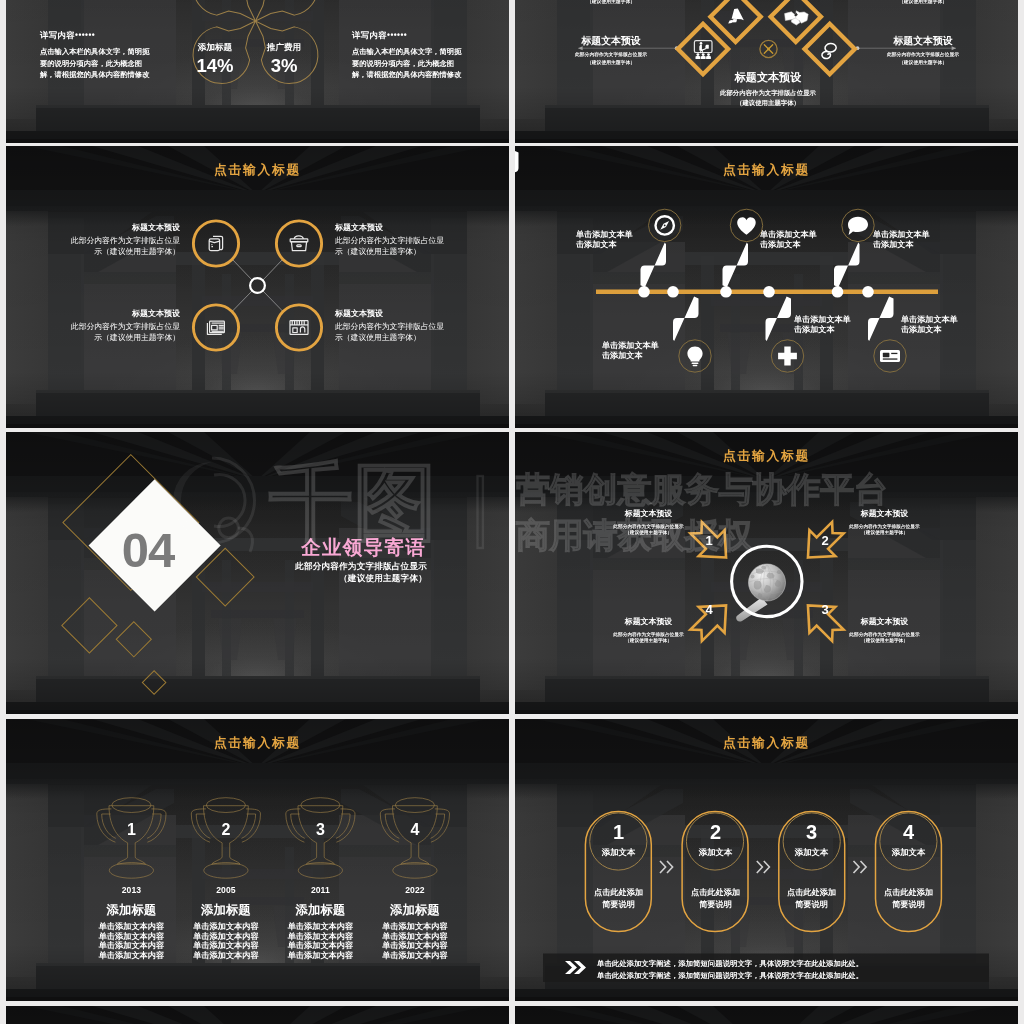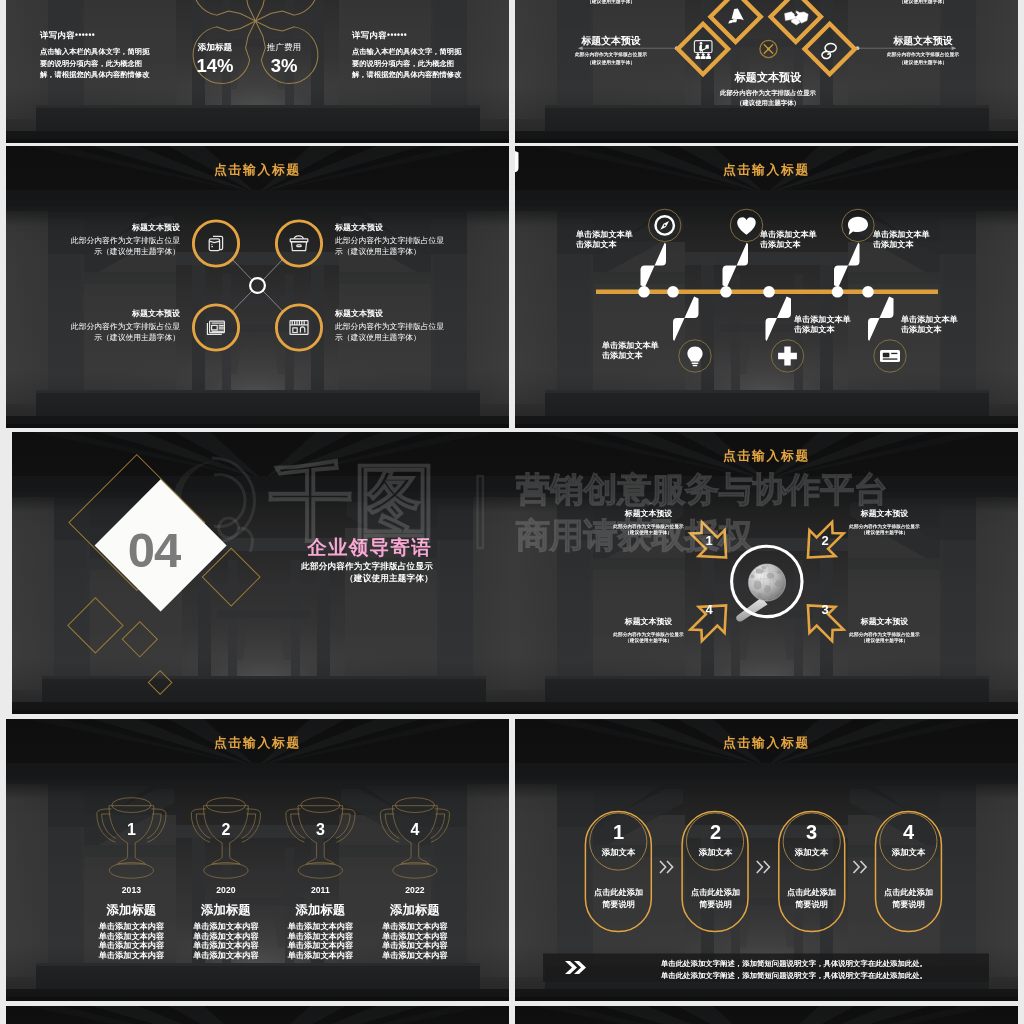--- a/index.html
+++ b/index.html
@@ -8,21 +8,21 @@
   .slide{position:absolute;width:503px;height:282px;overflow:hidden;background:#1b1b1b;}
   .bgsvg{position:absolute;left:0;top:0;width:503px;height:282px;display:block;}
   .layer{position:absolute;left:0;top:0;width:503px;height:282px;}
   .tx{position:absolute;color:#fff;}
   .wm{position:absolute;left:0;top:0;width:1024px;height:1024px;pointer-events:none;}
   
   #s1{left:6px;  top:-139px;}
   #s2{left:515px;top:-139px;}
   #s3{left:6px;  top:146px;}
   #s4{left:515px;top:146px;}
-  #s5{left:12px;  top:432px;padding-left:12px;}
+  #s5{left:6px;  top:432px;}
   #s6{left:515px;top:432px;}
   #s7{left:6px;  top:719px;}
   #s8{left:515px;top:719px;}
   #s9{left:6px;  top:1006px;}
   #s10{left:515px;top:1006px;}
   .head{position:absolute;left:0;top:16px;width:503px;text-align:center;color:#e3a441;font-weight:bold;font-size:12.8px;letter-spacing:1.7px;}
   .r{text-align:right;}
   .l{text-align:left;}
 </style>
 </head>
@@ -144,21 +144,21 @@
     </defs>
     <g transform="translate(249.5,160)" fill="none" stroke="#9d8048" stroke-width="1">
       <use href="#petal" transform="rotate(45)"></use>
       <use href="#petal" transform="rotate(-45)"></use>
       <use href="#petal" transform="rotate(135)"></use>
       <use href="#petal" transform="rotate(-135)"></use>
     </g>
   </svg>
   <div class="tx" style="left:178px;top:181px;width:62px;text-align:center;font-size:8.6px;font-weight:bold;">添加标题</div>
   <div class="tx" style="left:178px;top:194px;width:62px;text-align:center;font-size:18.5px;font-weight:bold;">14%</div>
-  <div class="tx" style="left:247px;top:181px;width:62px;text-align:center;font-size:8.6px;font-weight:normal;">推广费用</div>
+  <div class="tx" style="left:247px;top:181px;width:62px;text-align:center;font-size:8.6px;font-weight:bold;">推广费用</div>
   <div class="tx" style="left:247px;top:194px;width:62px;text-align:center;font-size:18.5px;font-weight:bold;">3%</div>
 
   <div class="tx" style="left:34px;top:169px;width:130px;text-align:left;font-size:8.4px;font-weight:bold;letter-spacing:0.4px;">详写内容••••••</div>
   <div class="tx" style="left:34px;top:185px;width:111px;text-align:left;font-size:7.3px;line-height:11.6px;font-weight:bold;">点击输入本栏的具体文字，简明扼要的说明分项内容，此为概念图解，请根据您的具体内容酌情修改</div>
   <div class="tx" style="left:346px;top:169px;width:130px;text-align:left;font-size:8.4px;font-weight:bold;letter-spacing:0.4px;">详写内容••••••</div>
   <div class="tx" style="left:346px;top:185px;width:111px;text-align:left;font-size:7.3px;line-height:11.6px;font-weight:bold;">点击输入本栏的具体文字，简明扼要的说明分项内容，此为概念图解，请根据您的具体内容酌情修改</div>
 </div>
 
 <div class="slide" id="s2">
   <svg class="bgsvg" viewBox="0 0 503 282">
@@ -473,21 +473,21 @@
     <use href="#trophy" x="219.9" y="81.6"></use>
     <use href="#trophy" x="314.4" y="81.6"></use>
     <use href="#trophy" x="408.9" y="81.6"></use>
   </svg>
   <div class="tx" style="left:105.4px;top:102px;width:40px;text-align:center;font-size:16px;font-weight:bold;">1</div>
   <div class="tx" style="left:199.9px;top:102px;width:40px;text-align:center;font-size:16px;font-weight:bold;">2</div>
   <div class="tx" style="left:294.4px;top:102px;width:40px;text-align:center;font-size:16px;font-weight:bold;">3</div>
   <div class="tx" style="left:388.9px;top:102px;width:40px;text-align:center;font-size:16px;font-weight:bold;">4</div>
 
   <div class="tx" style="left:95.4px;top:166px;width:60px;text-align:center;font-size:8.6px;font-weight:bold;">2013</div>
-  <div class="tx" style="left:189.9px;top:166px;width:60px;text-align:center;font-size:8.6px;font-weight:bold;">2020</div>
+  <div class="tx" style="left:189.9px;top:166px;width:60px;text-align:center;font-size:8.6px;font-weight:bold;">2005</div>
   <div class="tx" style="left:284.4px;top:166px;width:60px;text-align:center;font-size:8.6px;font-weight:bold;">2011</div>
   <div class="tx" style="left:378.9px;top:166px;width:60px;text-align:center;font-size:8.6px;font-weight:bold;">2022</div>
 
   <div class="tx" style="left:90.4px;top:183px;width:70px;text-align:center;font-size:12.4px;font-weight:bold;">添加标题</div>
   <div class="tx" style="left:184.9px;top:183px;width:70px;text-align:center;font-size:12.4px;font-weight:bold;">添加标题</div>
   <div class="tx" style="left:279.4px;top:183px;width:70px;text-align:center;font-size:12.4px;font-weight:bold;">添加标题</div>
   <div class="tx" style="left:373.9px;top:183px;width:70px;text-align:center;font-size:12.4px;font-weight:bold;">添加标题</div>
 
   <div class="tx" style="left:80.4px;top:203px;width:90px;text-align:center;font-size:8.2px;line-height:9.6px;font-weight:bold;"><span>单击添加文本内容</span><br><span>单击添加文本内容</span><br><span>单击添加文本内容</span><br><span>单击添加文本内容</span></div>
   <div class="tx" style="left:174.9px;top:203px;width:90px;text-align:center;font-size:8.2px;line-height:9.6px;font-weight:bold;"><span>单击添加文本内容</span><br><span>单击添加文本内容</span><br><span>单击添加文本内容</span><br><span>单击添加文本内容</span></div>
@@ -536,21 +536,21 @@
   <div class="tx" style="left:73px;top:128px;width:61px;text-align:center;font-size:8.4px;font-weight:bold;">添加文本</div>
   <div class="tx" style="left:170px;top:128px;width:61px;text-align:center;font-size:8.4px;font-weight:bold;">添加文本</div>
   <div class="tx" style="left:266px;top:128px;width:61px;text-align:center;font-size:8.4px;font-weight:bold;">添加文本</div>
   <div class="tx" style="left:363px;top:128px;width:61px;text-align:center;font-size:8.4px;font-weight:bold;">添加文本</div>
 
   <div class="tx" style="left:71px;top:168px;width:65px;text-align:center;font-size:8.2px;line-height:12px;font-weight:bold;"><span>点击此处添加</span><br><span>简要说明</span></div>
   <div class="tx" style="left:168px;top:168px;width:65px;text-align:center;font-size:8.2px;line-height:12px;font-weight:bold;"><span>点击此处添加</span><br><span>简要说明</span></div>
   <div class="tx" style="left:264px;top:168px;width:65px;text-align:center;font-size:8.2px;line-height:12px;font-weight:bold;"><span>点击此处添加</span><br><span>简要说明</span></div>
   <div class="tx" style="left:361px;top:168px;width:65px;text-align:center;font-size:8.2px;line-height:12px;font-weight:bold;"><span>点击此处添加</span><br><span>简要说明</span></div>
 
-  <div class="tx" style="left:82px;top:239px;width:330px;text-align:right;font-size:7.4px;line-height:11.5px;font-weight:bold;"><span>单击此处添加文字阐述，添加简短问题说明文字，具体说明文字在此处添加此处。</span><br><span>单击此处添加文字阐述，添加简短问题说明文字，具体说明文字在此处添加此处。</span></div>
+  <div class="tx" style="left:82px;top:239px;width:330px;text-align:left;font-size:7.4px;line-height:11.5px;font-weight:bold;"><span>单击此处添加文字阐述，添加简短问题说明文字，具体说明文字在此处添加此处。</span><br><span>单击此处添加文字阐述，添加简短问题说明文字，具体说明文字在此处添加此处。</span></div>
 </div>
 
 <div class="slide" id="s9">
   <svg class="bgsvg" viewBox="0 0 503 282">
         <use href="#bgScene"></use>
       </svg>
 </div>
 <div class="slide" id="s10">
   <svg class="bgsvg" viewBox="0 0 503 282">
         <use href="#bgScene"></use>

